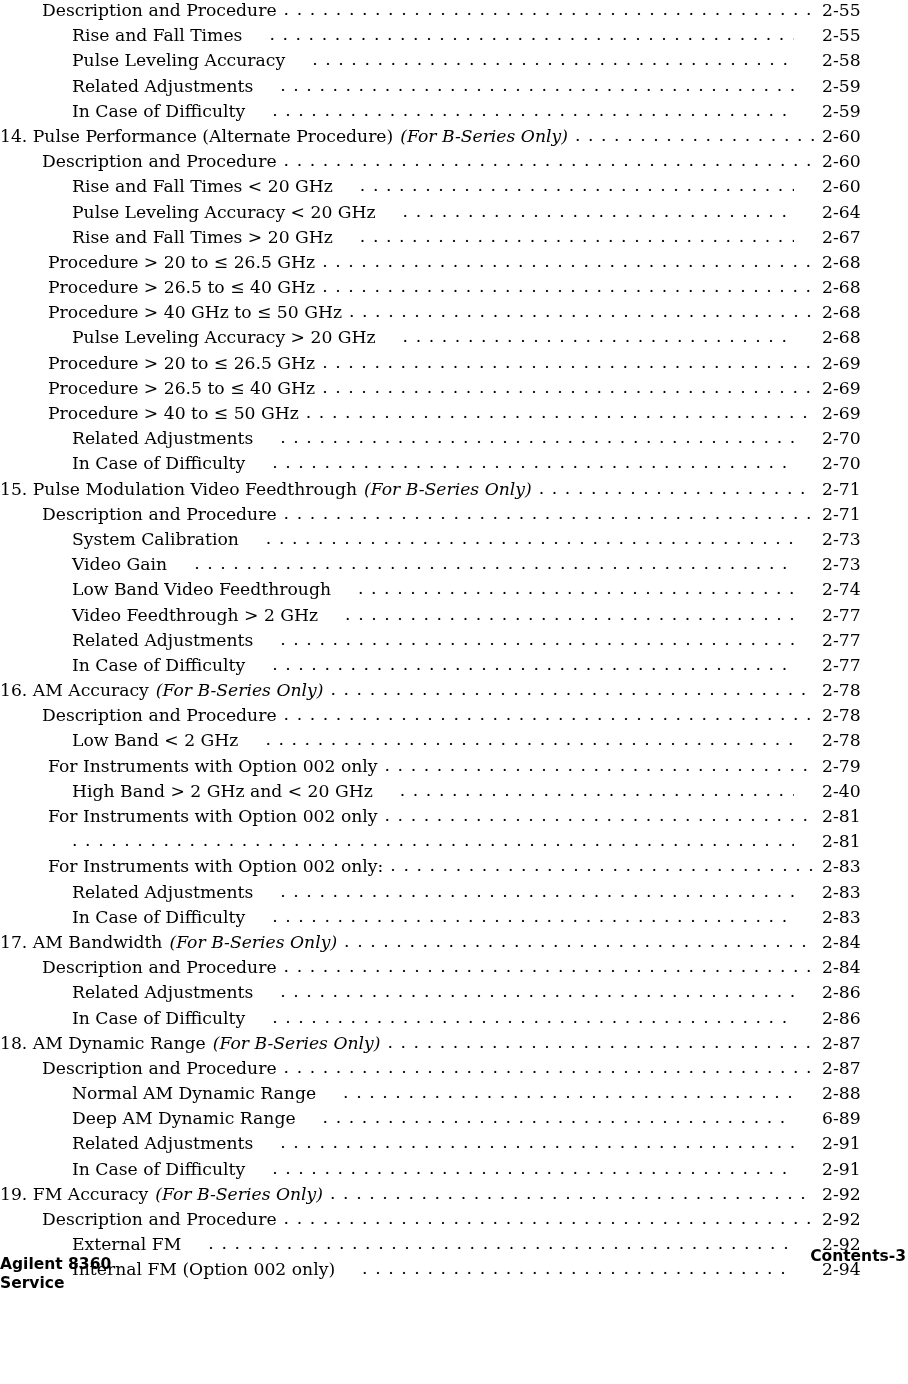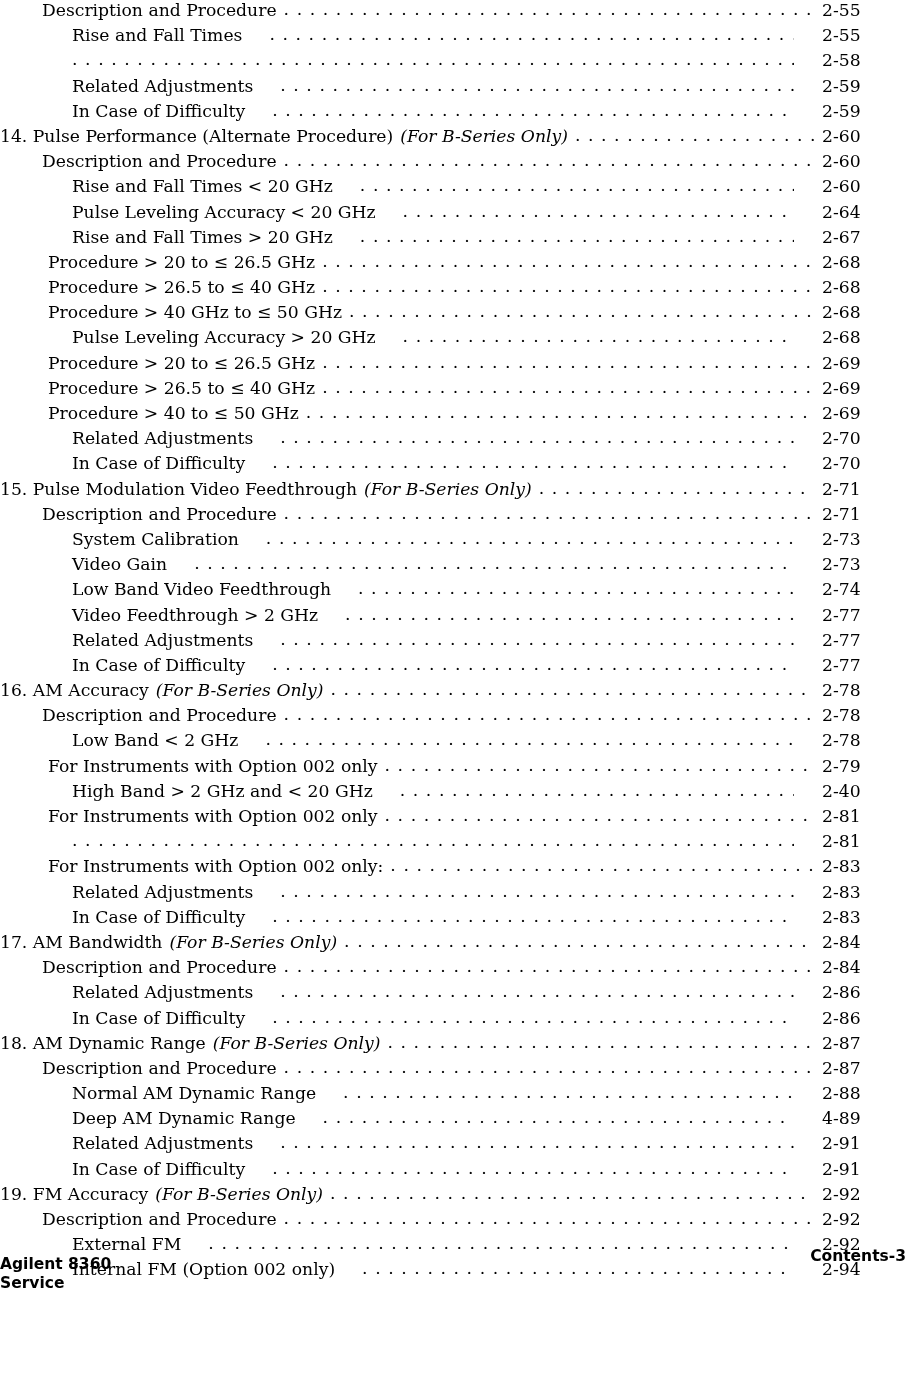--- a/index.html
+++ b/index.html
@@ -101,20 +101,21 @@
         <span class="lbl">Description and Procedure</span>
         <span class="leader">.........................................................................................</span>
         <span class="pg">2-55</span>
       </div>
       <div class="toc-row i2">
         <span class="lbl">Rise and Fall Times</span>
         <span class="leader">.........................................................................................</span>
         <span class="pg">2-55</span>
       </div>
       <div class="toc-row i2">
+        <span class="lbl">Pulse Leveling Accuracy</span>
         <span class="leader">.........................................................................................</span>
         <span class="pg">2-58</span>
       </div>
       <div class="toc-row i2">
         <span class="lbl">Related Adjustments</span>
         <span class="leader">.........................................................................................</span>
         <span class="pg">2-59</span>
       </div>
       <div class="toc-row i2">
         <span class="lbl">In Case of Difficulty</span>
@@ -316,21 +317,21 @@
         <span class="pg">2-87</span>
       </div>
       <div class="toc-row i2">
         <span class="lbl">Normal AM Dynamic Range</span>
         <span class="leader">.........................................................................................</span>
         <span class="pg">2-88</span>
       </div>
       <div class="toc-row i2">
         <span class="lbl">Deep AM Dynamic Range</span>
         <span class="leader">.........................................................................................</span>
-        <span class="pg">4-89</span>
+        <span class="pg">6-89</span>
       </div>
       <div class="toc-row i2">
         <span class="lbl">Related Adjustments</span>
         <span class="leader">.........................................................................................</span>
         <span class="pg">2-91</span>
       </div>
       <div class="toc-row i2">
         <span class="lbl">In Case of Difficulty</span>
         <span class="leader">.........................................................................................</span>
         <span class="pg">2-91</span>

